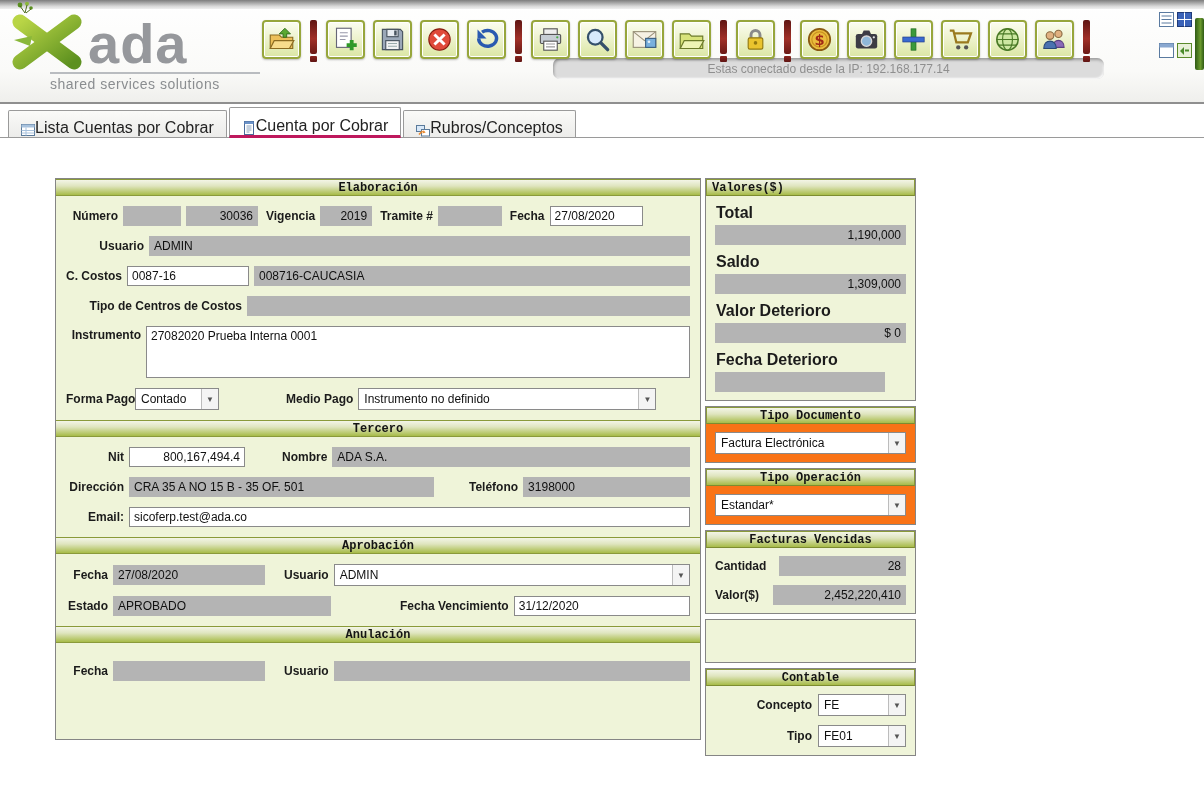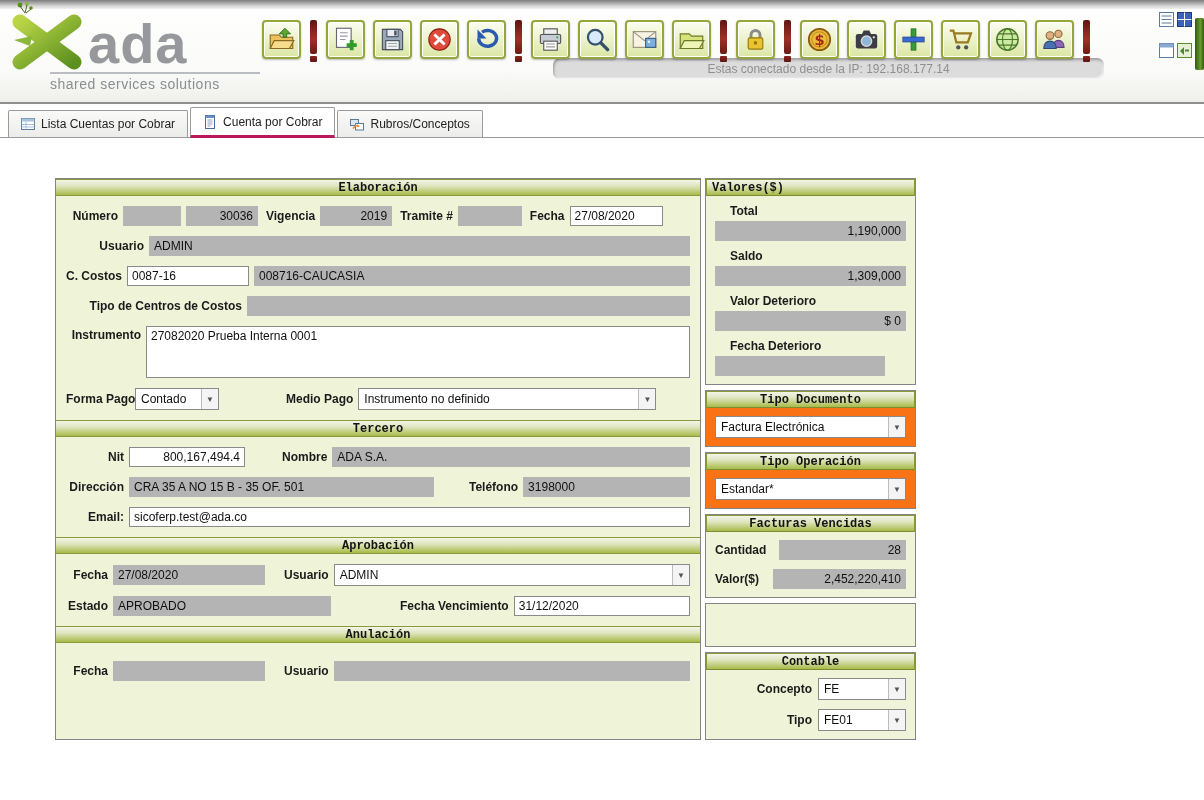--- a/index.html
+++ b/index.html
@@ -26,21 +26,21 @@
   .statusbox { position:absolute; left:553px; top:58px; width:551px; height:21px; background:#dcdcdc; border-radius:7px; box-shadow:inset 1px 2px 3px #9d9d9d, inset -1px -1px 2px #ffffff; display:flex; align-items:center; justify-content:center; font-size:12px; color:#8f8f8f; z-index:1; }
 
   .mini { position:absolute; right:0; top:12px; display:flex; gap:3px; z-index:4; }
   .mini-grid { display:grid; grid-template-columns:15px 15px; grid-gap:3px; }
   .mi { width:15px; height:15px; display:flex; cursor:pointer; }
   .mi svg { width:15px; height:15px; }
   .greenbar { width:9px; height:52px; background:linear-gradient(90deg,#2e5a14,#6b9a2e 60%,#2e5a14); border-radius:2px; margin-top:6px; }
 
   
   .tabstrip { position:relative; height:34px; padding-left:8px; display:flex; align-items:flex-end; gap:2px; border-bottom:1px solid #9a9a9a; background:#fff; }
-  .tab { height:27px; background:linear-gradient(180deg,#fafaf8,#ececea); border:1px solid #9a9a9a; border-bottom:none; border-radius:2px 2px 0 0; display:flex; align-items:center; gap:6px; padding:0 12px; font-size:12px; color:#222; cursor:pointer; position:relative; }
+  .tab { height:27px; background:linear-gradient(180deg,#fafaf8,#ececea); border:1px solid #9a9a9a; border-bottom:none; border-radius:2px 2px 0 0; display:flex; align-items:flex-end; padding:0 12px; font-size:16px; color:#222; cursor:pointer; position:relative; }
   .tab.active { background:#fff; height:31px; font-weight:normal; z-index:2; margin-bottom:-1px; border-bottom:3px solid #be185d; }
   .tabicon { display:flex; }
 
   
   .content { padding:40px 0 0 55px; background:#fff; }
   .formwrap { display:flex; gap:4px; align-items:flex-start; }
 
   .col-left { width:646px; border:1px solid #858585; background:#eff4d9; }
   .col-right { width:211px; display:flex; flex-direction:column; gap:5px; }
 
@@ -60,21 +60,21 @@
   .ta { background:#fff; border:1px solid #8a8a8a; font-family:"Liberation Sans",sans-serif; font-size:12px; color:#101010; padding:2px 4px; resize:none; height:52px; }
   .dd { background:#fff; border:1px solid #8a8a8a; height:22px; display:flex; align-items:center; justify-content:space-between; font-size:12px; color:#101010; cursor:pointer; overflow:hidden; }
   .dd-text { padding:0 5px; white-space:nowrap; overflow:hidden; }
   .dd-arrow { width:17px; align-self:stretch; background:#f4f4f4; border-left:1px solid #bcbcbc; display:flex; align-items:center; justify-content:center; font-size:8px; color:#555; flex:0 0 17px; }
   .flex1 { flex:1; }
 
   
   .rbox { border:1px solid #858585; background:#eff4d9; }
   .rbox.white { background:#f97316; }
   .rbody { padding:8px 9px; }
-  .rlbl { font-size:12px; font-weight:bold; color:#1b1b1b; margin:0 1px 3px 15px; }
+  .rlbl { font-size:16px; font-weight:bold; color:#1b1b1b; margin:0 1px 3px 1px; }
   .rgroup { margin-bottom:8px; }
   .rgroup:last-child { margin-bottom:0; }
   .rrow { display:flex; align-items:center; gap:6px; margin-bottom:9px; }
   .rrow:last-child { margin-bottom:0; }
   .rbox.empty { height:44px; }
 </style>
 </head>
 <body>
 
 <div class="topbar">
@@ -319,21 +319,21 @@
     <div class="col-left">
 
       <div>
         <div class="sec-h">Elaboración</div>
         <div class="sec-body">
           <div class="row">
             <span class="lbl r" style="width:52px">Número</span>
             <div class="gf" style="width:58px"></div>
             <div class="gf num" style="width:72px">30036</div>
             <span class="lbl" style="margin-left:3px">Vigencia</span>
-            <div class="gf num" style="width:72px">2019</div>
+            <div class="gf num" style="width:52px">2019</div>
             <span class="lbl" style="margin-left:3px">Tramite #</span>
             <div class="gf" style="width:64px"></div>
             <span class="lbl" style="margin-left:3px">Fecha</span>
             <input class="wf" style="width: 93px;" value="27/08/2020">
           </div>
           <div class="row">
             <span class="lbl r" style="width:78px">Usuario</span>
             <div class="gf flex1">ADMIN</div>
           </div>
           <div class="row">

